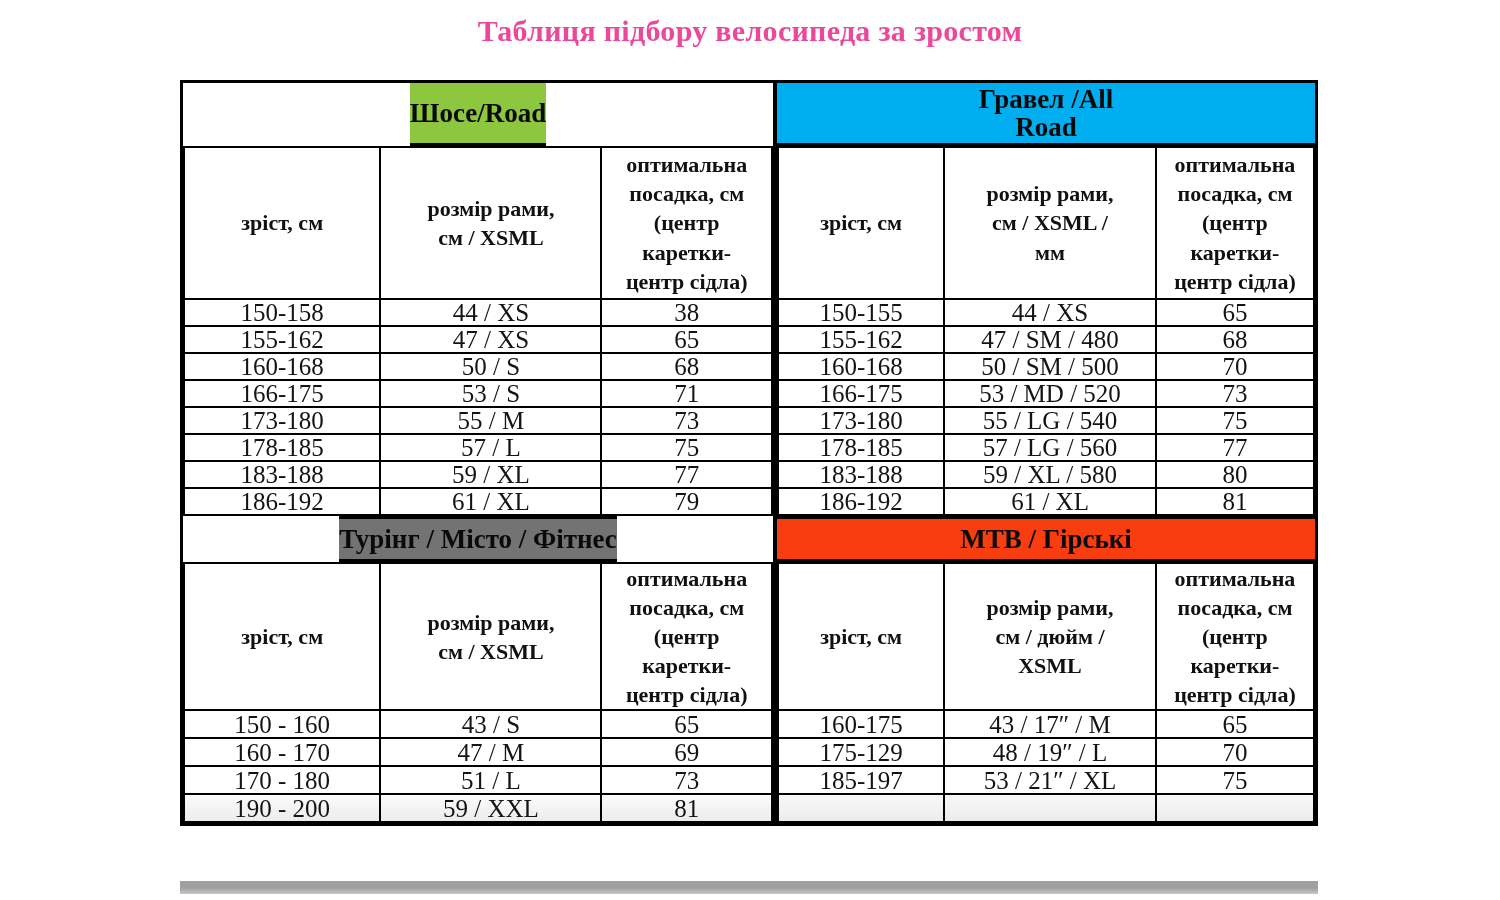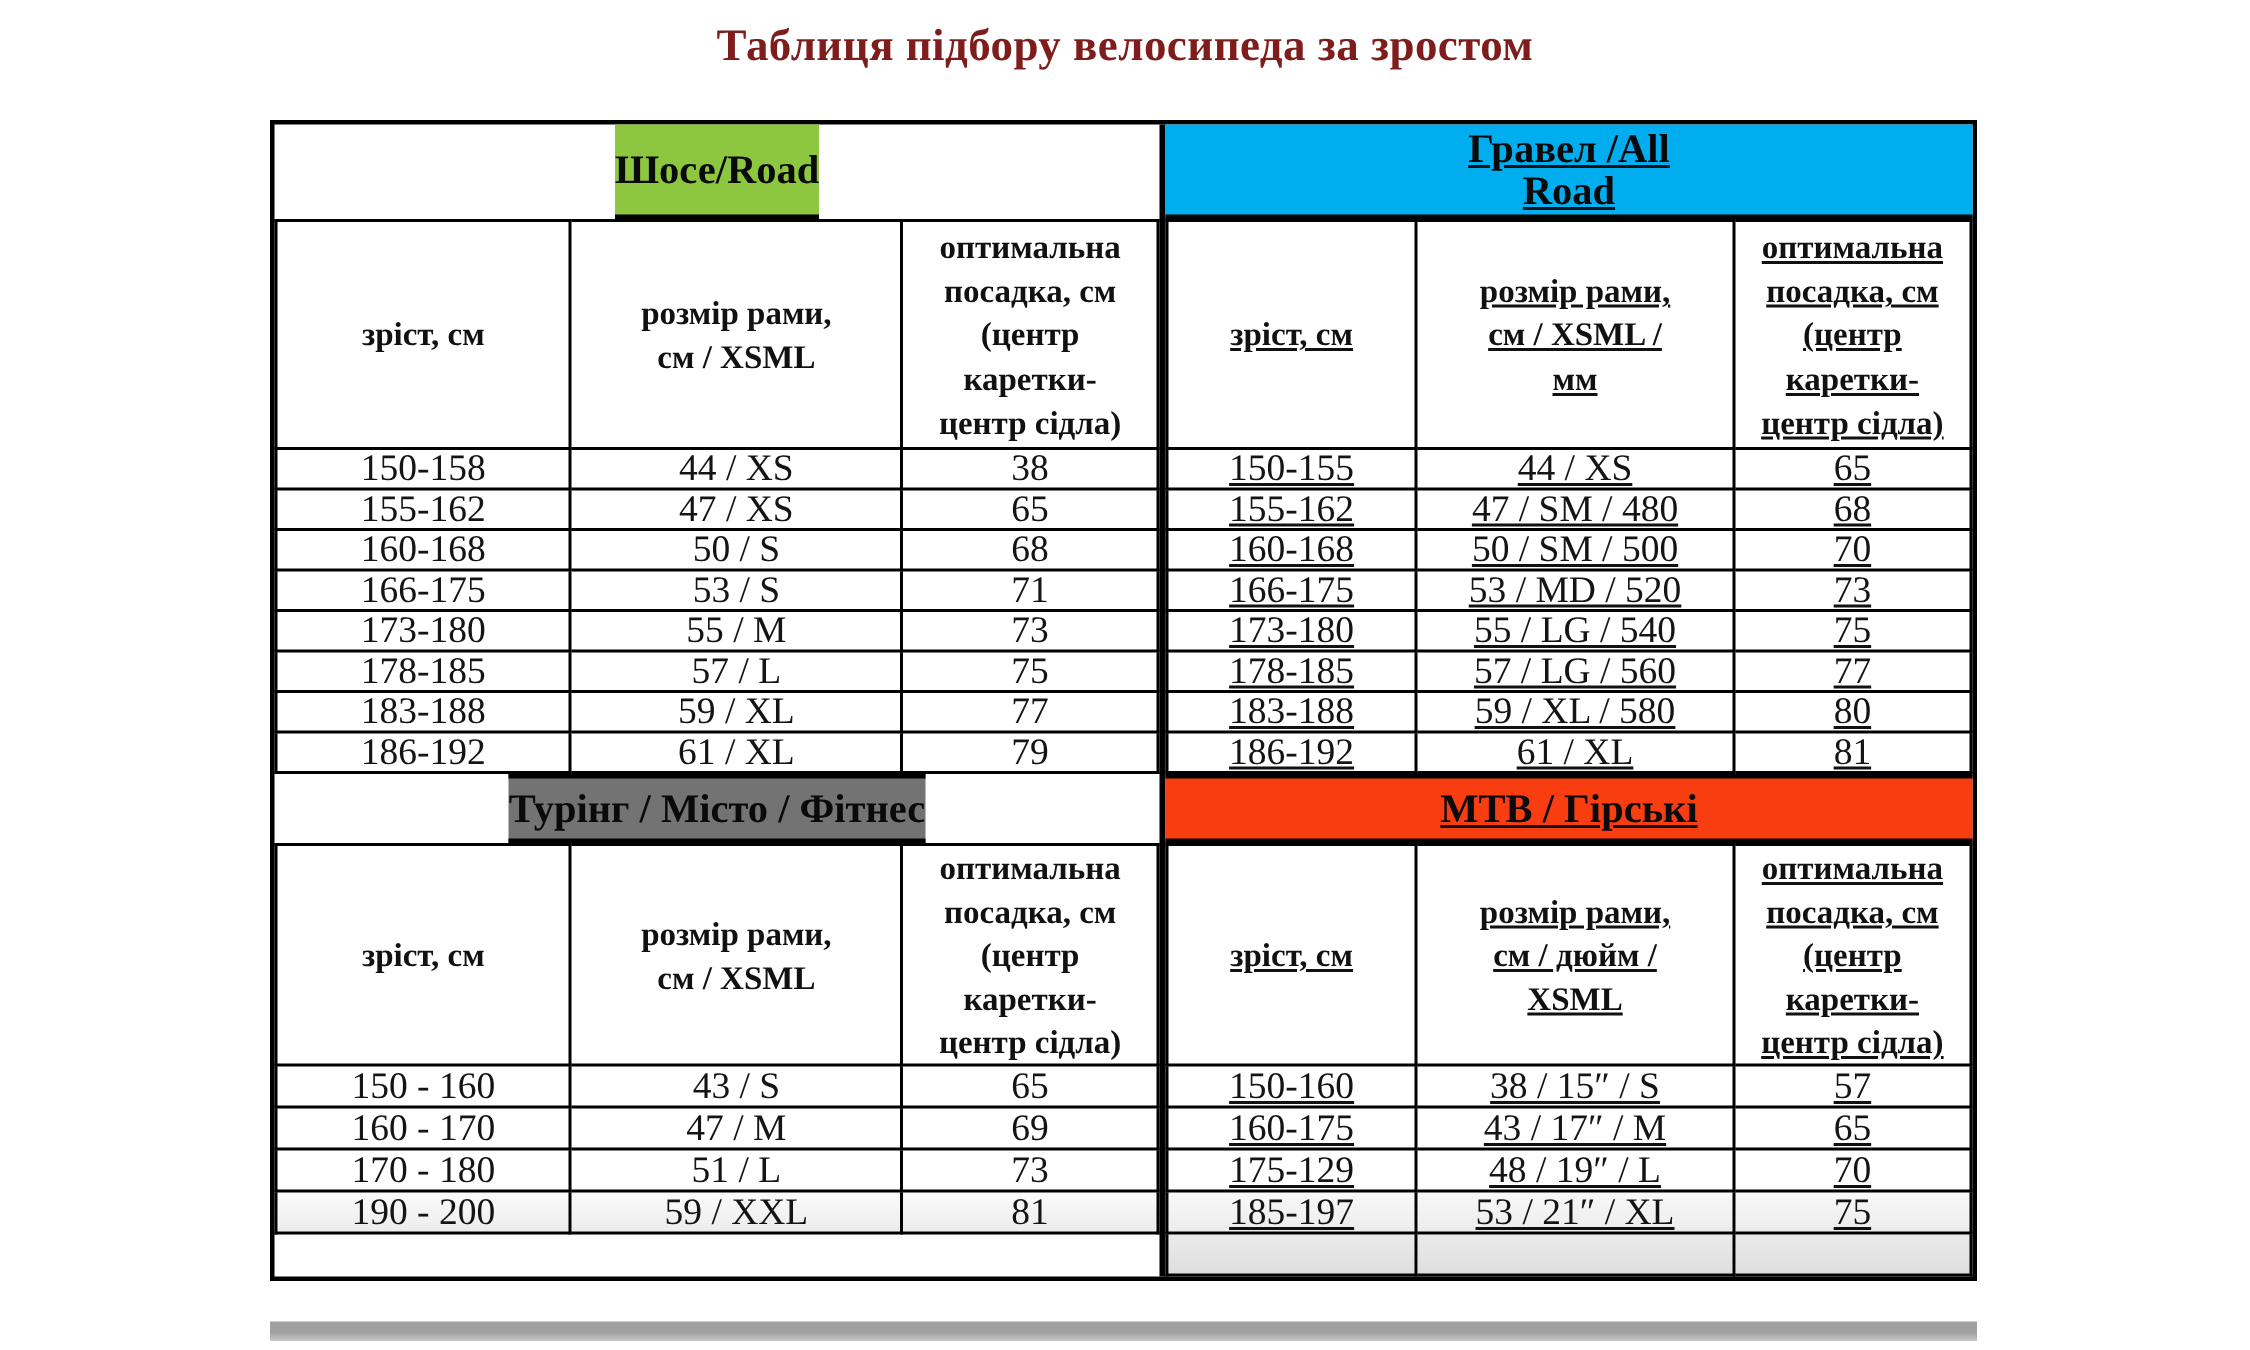--- a/index.html
+++ b/index.html
@@ -10,33 +10,33 @@
     font-family: "Liberation Serif", "DejaVu Serif", serif;
     color: #111;
     overflow: hidden;
   }
   .page-title {
     margin: 14px 0 0 0;
     text-align: center;
     font-size: 30px;
     font-weight: bold;
     letter-spacing: 0.3px;
-    color: #7f1d1d;
+    color: #ec4899;
   }
   .chart-wrap {
     position: absolute;
     left: 180px; top: 80px;
     width: 1138px;
     border: 3px solid #000;
     background: #fff;
   }
   .quad { display: flex; width: 100%; }
   .half { display: flex; flex-direction: column; }
   .half-left  { width: 590px; align-items: center; }
-  .half-right { flex: 1; border-left: 4px solid #000; text-decoration: underline; }
+  .half-right { flex: 1; border-left: 4px solid #000; }
 
   .band {
     display: flex; align-items: center; justify-content: center;
     text-align: center;
     font-weight: bold;
     font-size: 27px;
     line-height: 1.05;
     white-space: pre-line;
     border-bottom: 3px solid #000;
     color: #0a0a0a;
@@ -299,25 +299,20 @@
 XSML</th>
             <th>оптимальна
 посадка, см
 (центр
 каретки-
 центр сідла)</th>
           </tr>
         </thead>
         <tbody>
             <tr>
-              <td>150-160</td>
-              <td>38 / 15″ / S</td>
-              <td>57</td>
-            </tr>
-            <tr>
               <td>160-175</td>
               <td>43 / 17″ / M</td>
               <td>65</td>
             </tr>
             <tr>
               <td>175-129</td>
               <td>48 / 19″ / L</td>
               <td>70</td>
             </tr>
             <tr>

